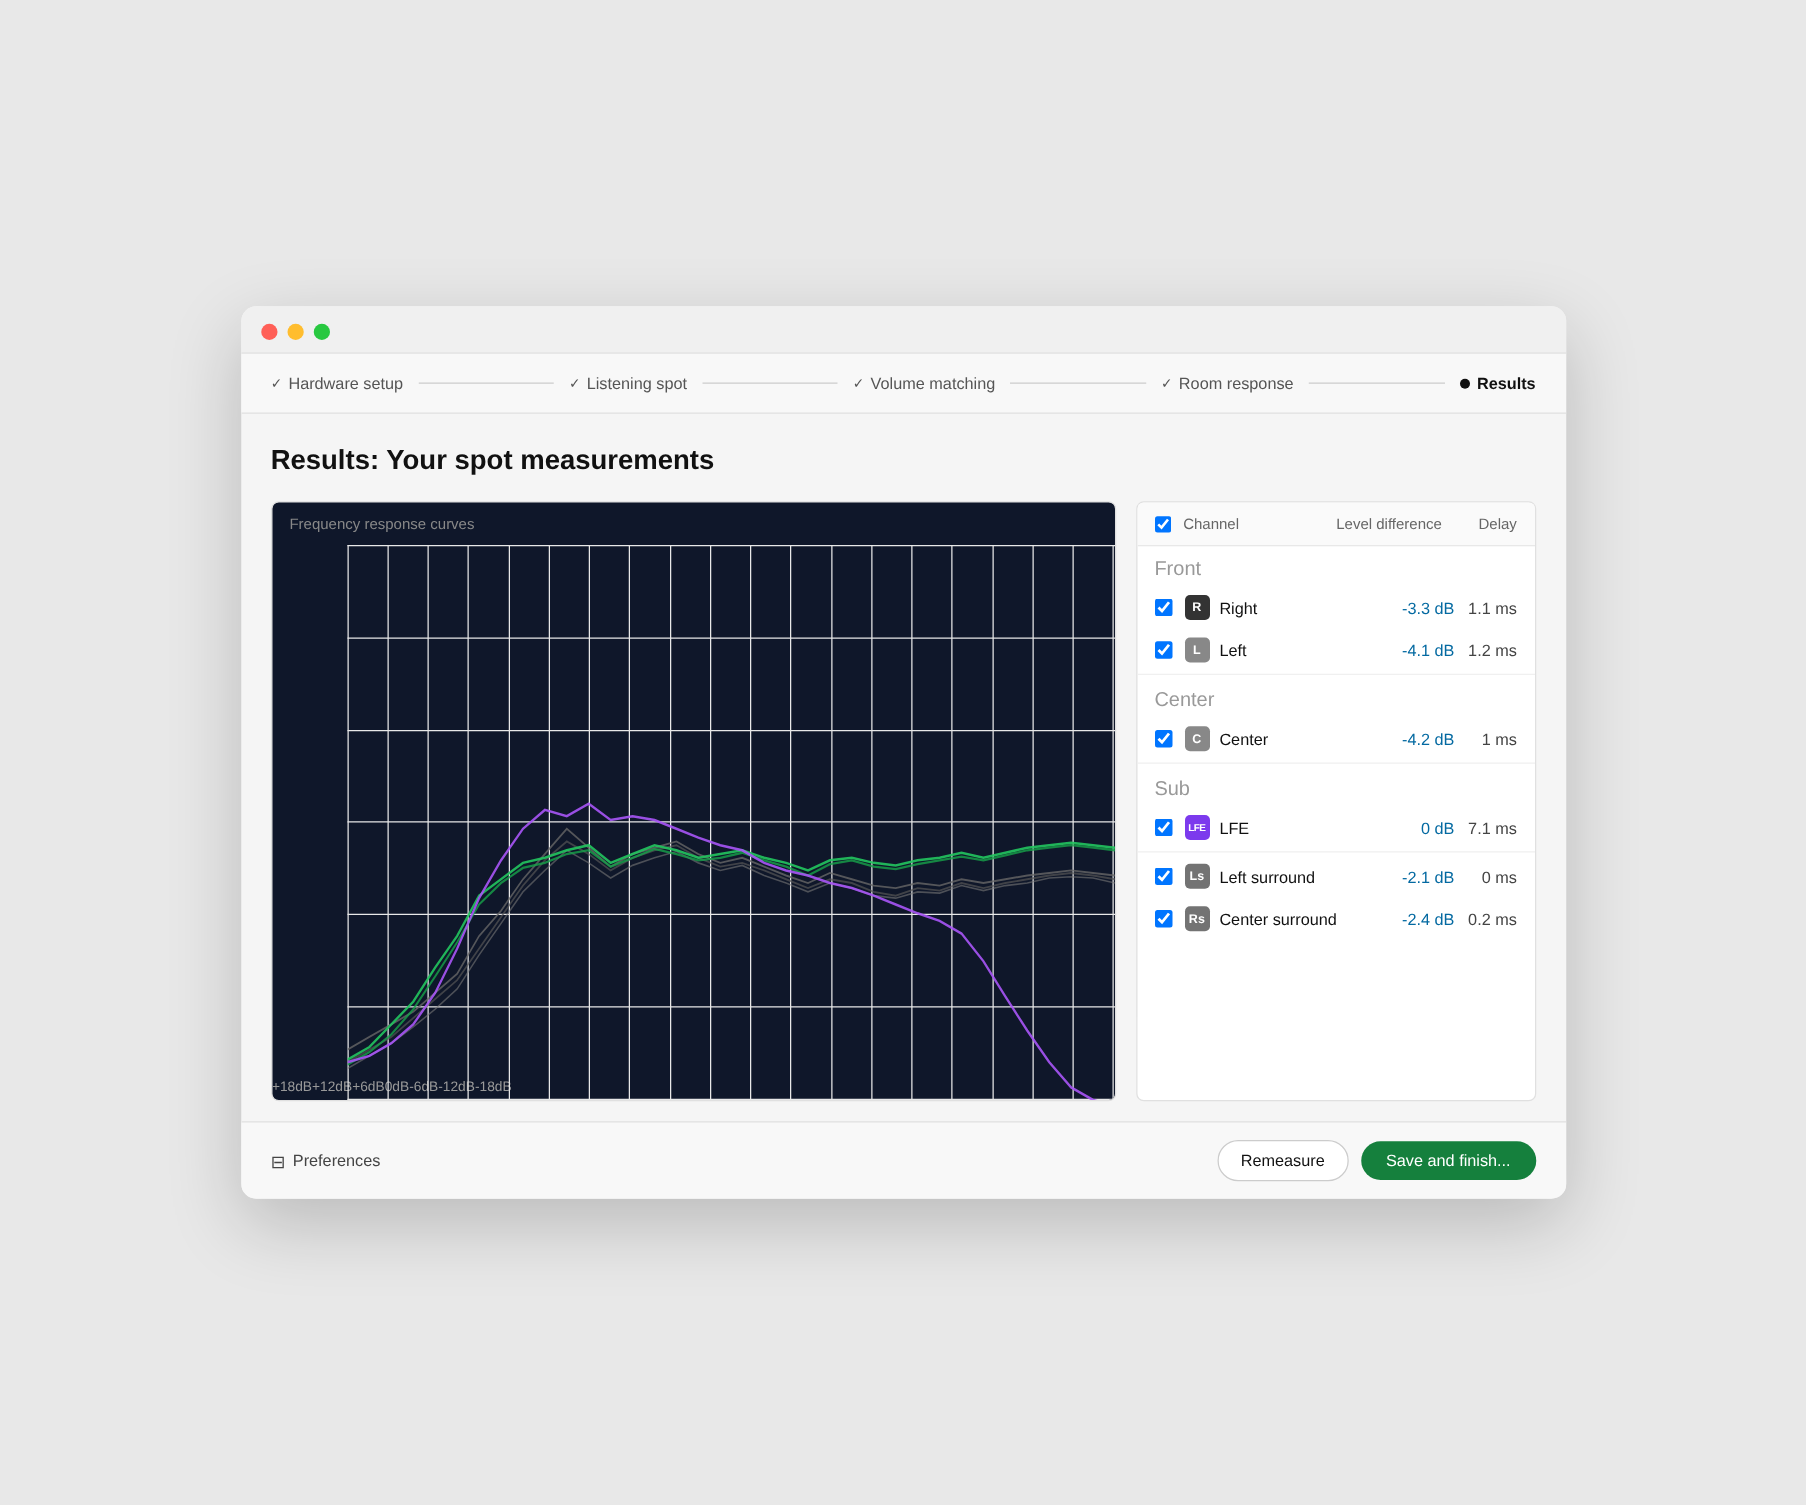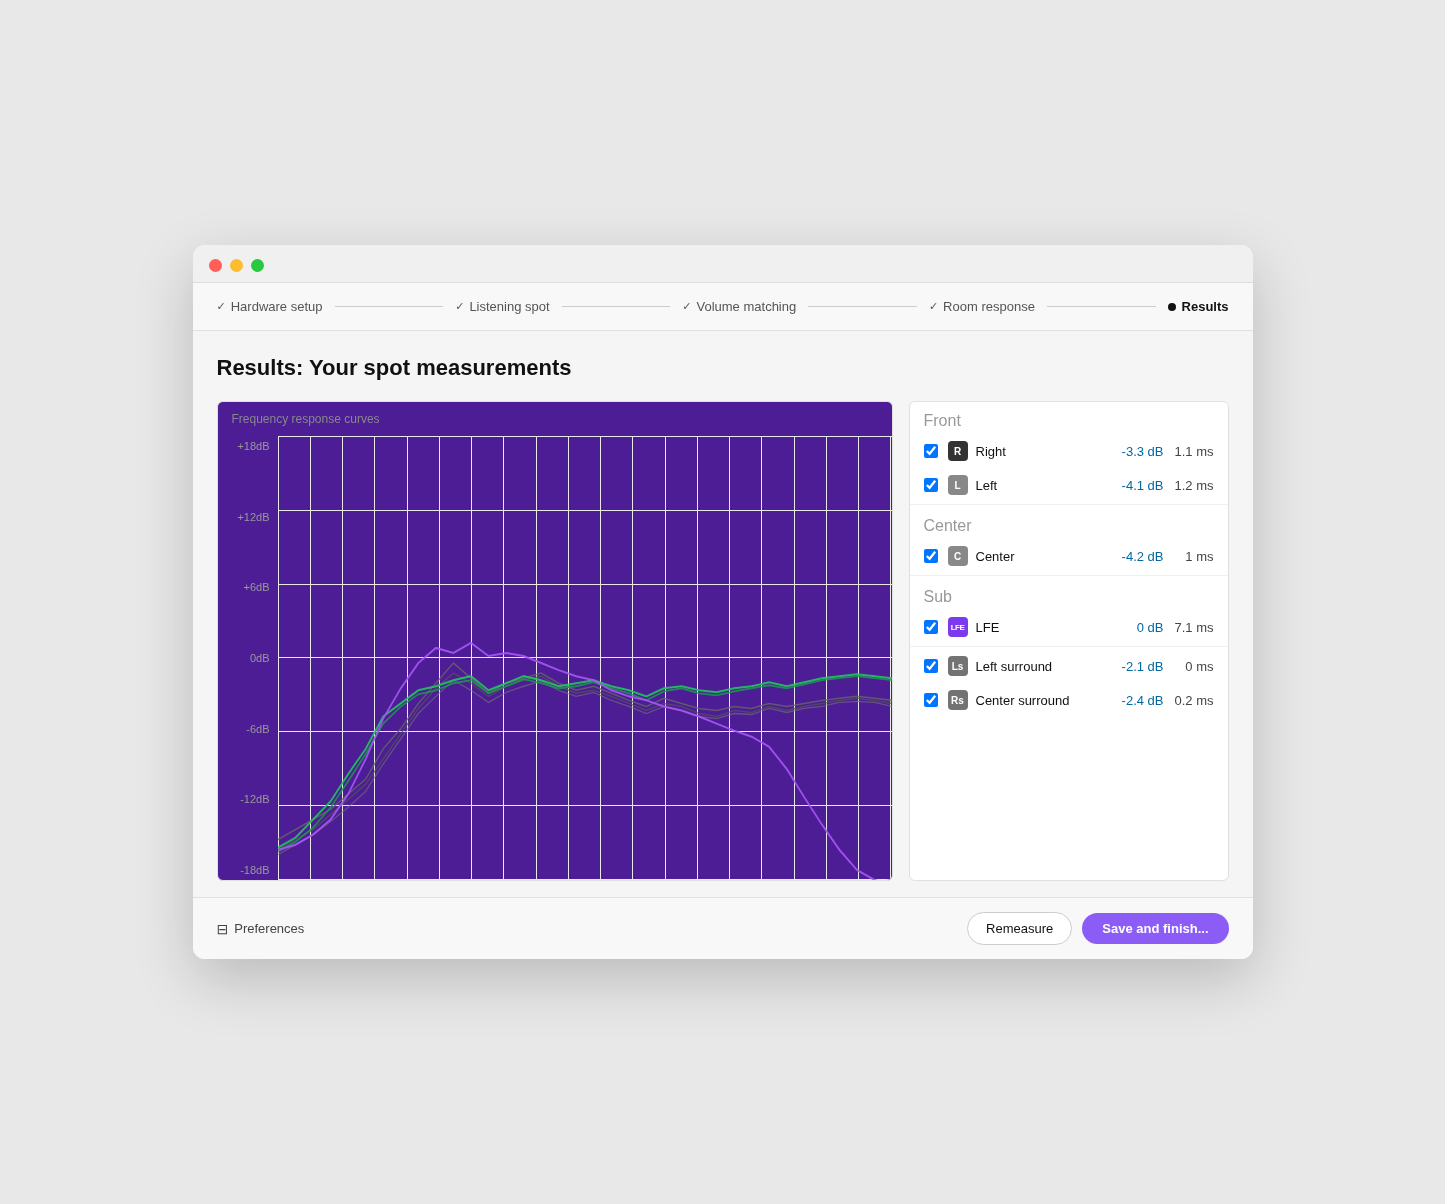--- a/index.html
+++ b/index.html
@@ -67,21 +67,21 @@
       color: #111;
       margin-bottom: 20px;
     }
     .main-area {
       display: flex;
       gap: 16px;
       height: 480px;
     }
     .chart-panel {
       flex: 1;
-      background: #4c1d95;
+      background: #0f172a;
       border: 1px solid #e0e0e0;
       border-radius: 6px;
       overflow: hidden;
       position: relative;
     }
     .chart-label {
       position: absolute;
       top: 10px;
       left: 14px;
       font-size: 12px;
@@ -94,22 +94,21 @@
       right: 0;
       bottom: 0;
     }
     .y-axis {
       position: absolute;
       top: 34px;
       left: 0;
       width: 60px;
       bottom: 0;
       display: flex;
-      flex-direction: column;
-      justify-content: space-between;
+      flex-direction: row;
       padding: 4px 8px 4px 0;
       align-items: flex-end;
     }
     .y-label {
       font-size: 11px;
       color: #999;
     }
     .chart-grid {
       width: 100%;
       height: 100%;
@@ -255,24 +254,24 @@
       border-radius: 20px;
       background: #fff;
       cursor: pointer;
       color: #111;
     }
     .save-btn {
       padding: 8px 20px;
       font-size: 13px;
       border: none;
       border-radius: 20px;
-      background: #8b5cf6;
+      background: #15803d;
       color: #fff;
       cursor: pointer;
-      font-weight: 700;
+      font-weight: 400;
     }
   </style>
 </head>
 <body>
 
 <div class="window">
 
   <div class="titlebar">
     <div class="traffic-light tl-red"></div>
     <div class="traffic-light tl-yellow"></div>
@@ -371,20 +370,26 @@
               <polyline fill="none" stroke="#16a34a" stroke-width="1.8" opacity="0.8" points="0,412 20,402 40,388 60,368 80,342 100,315 120,285 140,268 160,256 180,252 200,245 220,242 240,255 260,248 280,241 300,245 320,250 340,248 360,244 380,250 400,255 420,262 440,253 460,250 480,255 500,257 520,253 540,250 560,247 580,250 600,246 620,242 640,240 660,238 680,240 700,242"></polyline>
 
               <polyline fill="none" stroke="#a855f7" stroke-width="2" opacity="0.9" points="0,410 20,405 40,395 60,380 80,355 100,320 120,280 140,250 160,225 180,210 200,215 220,205 240,218 260,215 280,218 300,225 320,232 340,238 360,242 380,252 400,258 420,262 440,268 460,272 480,278 500,285 520,292 540,298 560,308 580,330 600,358 620,385 640,410 660,430 680,440 700,445"></polyline>
             </svg>
           </div>
         </div>
       </div>
 
       <div class="right-panel">
 
+        <div class="channel-header">
+          <input type="checkbox" class="channel-header-cb" checked="" style="">
+          <span class="channel-col-title">Channel</span>
+          <span class="level-col">Level difference</span>
+          <span class="delay-col">Delay</span>
+        </div>
 
         <div class="section-label">Front</div>
         <div class="channel-row">
           <input type="checkbox" checked="" style="">
           <div class="channel-badge badge-dark">R</div>
           <span class="channel-name">Right</span>
           <span class="channel-level">-3.3 dB</span>
           <span class="channel-delay">1.1 ms</span>
         </div>
         <div class="channel-row">

